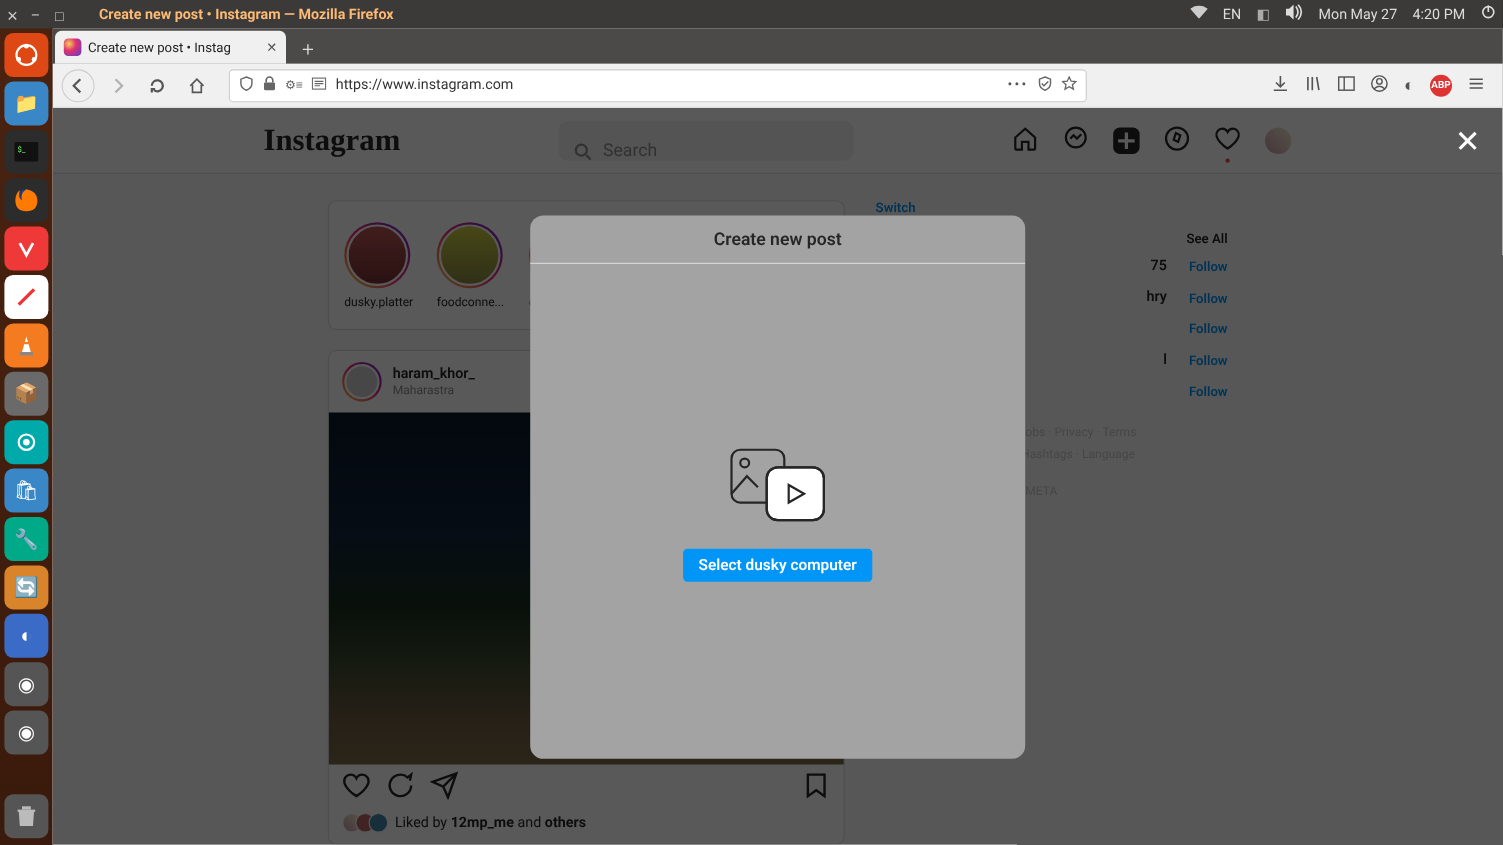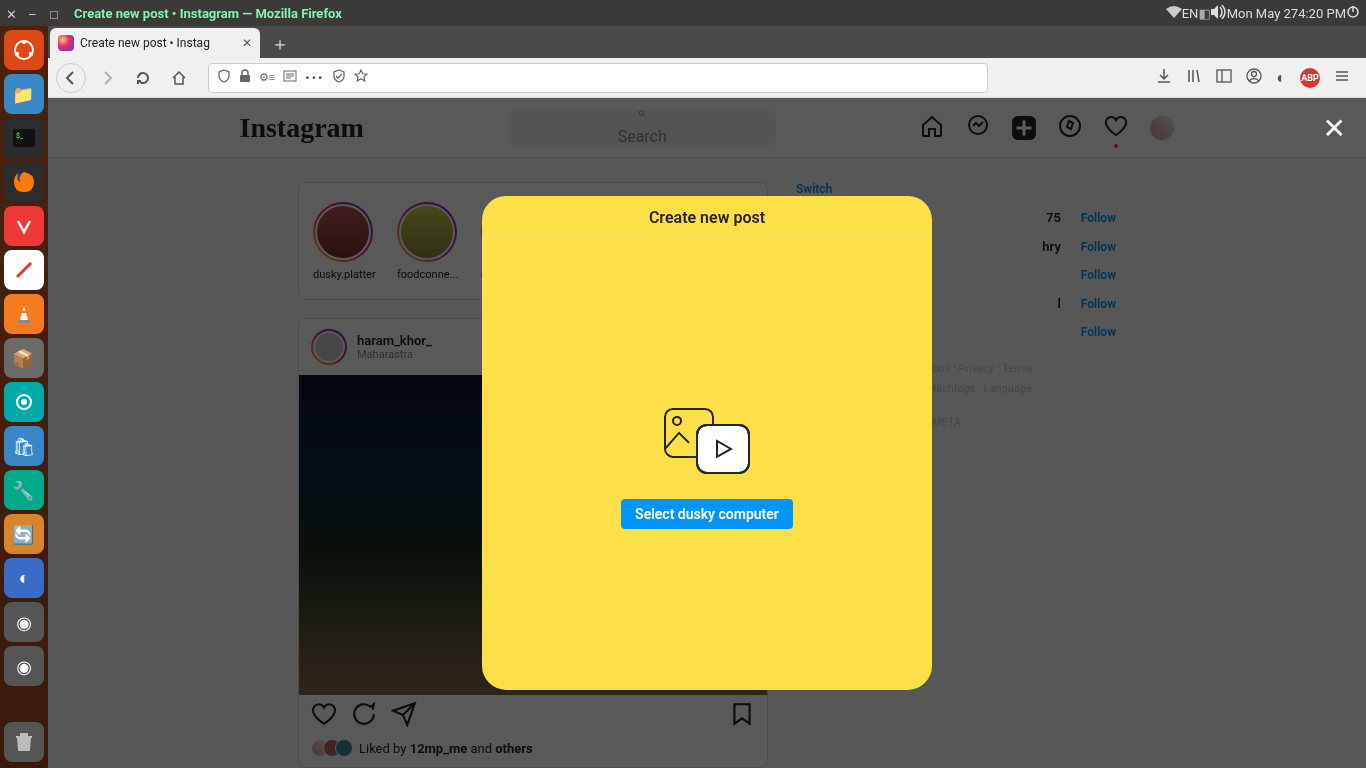--- a/index.html
+++ b/index.html
@@ -1,22 +1,22 @@
 <!DOCTYPE html>
 <html><head>
 <meta charset="utf-8">
 <style>
 * { margin: 0; padding: 0; box-sizing: border-box; font-family: -apple-system, BlinkMacSystemFont, "Segoe UI", Roboto, Helvetica, Arial, sans-serif; }
 html, body { width: 1366px; height: 768px; overflow: hidden; background: #2b2b2b; }
 
 
 .sysbar { height: 26px; background: #3b3a39; color: #ddd; display: flex; align-items: center; font-size: 13px; padding: 0 6px; }
 .sysbar-left { display: flex; align-items: center; gap: 10px; }
-.sysbar-title { margin-left: 2px; font-weight: bold; color: #86efac; }
-.sysbar-right { margin-left: auto; display: flex; align-items: center; }
+.sysbar-title { margin-left: 18px; font-weight: bold; color: #fdba74; }
+.sysbar-right { margin-left: auto; display: flex; align-items: center; gap: 14px; }
 .win-btn { width: 12px; height: 12px; display:inline-block; color:#ccc; }
 
 
 .launcher { position: absolute; left: 0; top: 26px; width: 48px; height: 742px; background: #4a1f12; background: linear-gradient(#3a1a0f,#3a1a0f); background:#43210f; background:#5e2c12; background:#401c0c; background:#3f1d0d; }
 .launcher { background:#401c0c; background:#43210f; background:#3f1d0c; }
 .launcher { background:#401c0c; background:#3f1d0c; background:#3a1a0c; background:#3c1b0c; background:#3e1c0c; background:#3f1d0d; }
 .launcher { background:#3f1d0d; background:#43210f; background:#3c1b0c; background-color:#3c1b0c; }
 .launcher { background:#3c1b0c; background:#3f1d0d; background:#401d0d; background:#421f0e; background:#3f1d0d; }
 .launcher { background:#3f1d0d; background:#3a1a0c; background:#3b1b0c; background:#3e1c0d; background:#3d1c0d; }
 .launcher { background:#3d1c0d; background:#3f1d0d; background:#3b1b0c; background:#3c1b0c; }
@@ -43,21 +43,21 @@
 
 
 .viewport { position:absolute; left:0; top:72px; right:0; bottom:0; background:#fafafa; overflow:hidden;}
 .dim { position:absolute; inset:0; background:rgba(0,0,0,0.65); z-index:5;}
 .close-x { position:absolute; top:14px; right:20px; color:#fff; font-size:28px; z-index:7; cursor:pointer;}
 
 
 .ig-nav { height:60px; border-bottom:1px solid #dbdbdb; background:#fff; display:flex; align-items:center; justify-content:center; }
 .ig-nav-inner { width:935px; display:flex; align-items:center; }
 .ig-logo { font-family: 'Brush Script MT', cursive; font-size:28px; font-weight:bold; color:#262626;}
-.ig-search { margin-left:auto; margin-right:auto; width:268px; height:36px; background:#efefef; border-radius:8px; display:flex; align-items:center; padding:0 14px; color:#8e8e8e; gap:10px;flex-direction:column;}
+.ig-search { margin-left:auto; margin-right:auto; width:268px; height:36px; background:#efefef; border-radius:8px; display:flex; align-items:flex-end; padding:0 14px; color:#8e8e8e; gap:10px;}
 .ig-icons { display:flex; align-items:center; gap:22px; color:#262626; position:relative;}
 .ig-icons svg { width:24px; height:24px; }
 .ig-icons .plusbox { background:#262626; color:#fff; border-radius:6px; width:24px; height:24px; display:flex; align-items:center; justify-content:center;}
 .avatar { width:24px; height:24px; border-radius:50%; background:linear-gradient(45deg,#c9a,#eec);}
 .reddot { position:absolute; bottom:-6px; width:4px; height:4px; background:#ed4956; border-radius:50%;}
 
 
 .feed { display:flex; justify-content:center; padding-top:24px; gap:28px;}
 .col-main { width:470px; }
 .col-side { width:320px; font-size:13px; color:#8e8e8e;}
@@ -80,21 +80,21 @@
 .likedby { padding:0 12px 10px; font-size:13px; color:#262626; display:flex; align-items:center; gap:6px;}
 .dots { text-align:center; height:16px; color:#a8a8a8; font-size:7px; letter-spacing:4px; margin-top:-18px; position:relative;}
 .dots .active{color:#0095f6;}
 
 .side-row { display:flex; align-items:center; justify-content:space-between; margin-bottom:14px;}
 .side-link { color:#0095f6; font-size:12px; font-weight:600;}
 .side-head { display:flex; justify-content:space-between; margin-bottom:10px;}
 .footer { color:#c7c7c7; font-size:11px; line-height:1.8; margin-top:20px;}
 
 
-.modal { position:absolute; z-index:6; width:450px; height:494px; background:#fde047; border-radius:24px; left:50%; top:50%; transform:translate(-50%, -48%); display:flex; flex-direction:column; overflow:hidden;}
+.modal { position:absolute; z-index:6; width:450px; height:494px; background:#a3a3a3; border-radius:12px; left:50%; top:50%; transform:translate(-50%, -48%); display:flex; flex-direction:column; overflow:hidden;}
 .modal-head { height:44px; border-bottom:1px solid #dbdbdb; display:flex; align-items:center; justify-content:center; font-weight:600; color:#262626;}
 .modal-body { flex:1; display:flex; flex-direction:column; align-items:center; justify-content:center; gap:18px;}
 .drop-text { font-size:21px; color:#262626; font-weight:300;}
 .select-btn { background:#0095f6; color:#fff; border:none; border-radius:4px; padding:7px 14px; font-size:14px; font-weight:600; cursor:pointer;}
 </style>
 </head>
 <body>
 
 <div class="sysbar">
   <div class="sysbar-left">
@@ -232,20 +232,21 @@
             <rect x="1" y="6" width="10" height="7" rx="1"></rect>
             <path d="M3 6V4a3 3 0 016 0v2" fill="none" stroke="#666" stroke-width="1.5"></path>
           </svg></span>
       <span style="font-size:11px;color:#666">⚙≡</span>
       <span><svg width="14" height="14" viewBox="0 0 14 14" fill="none" stroke="#666">
             <rect x="1" y="2" width="12" height="10"></rect>
             <line x1="3" y1="5" x2="11" y2="5"></line>
             <line x1="3" y1="7" x2="11" y2="7"></line>
             <line x1="3" y1="9" x2="8" y2="9"></line>
           </svg></span>
+      <span class="grow">https://www.instagram.com</span>
       <span style="letter-spacing:2px">•••</span>
       <span><svg width="14" height="14" viewBox="0 0 14 14" fill="none" stroke="#666" stroke-width="1.3">
             <path d="M7 1l5 2v4c0 3-2 5-5 6-3-1-5-3-5-6V3z"></path>
             <path d="M4 7l2 2 4-4"></path>
           </svg></span>
       <span><svg width="14" height="14" viewBox="0 0 14 14" fill="none" stroke="#666" stroke-width="1.2">
             <path d="M7 1l1.8 3.8 4.2.4-3.1 2.8.9 4-3.8-2.2L3.2 12l.9-4L1 5.2l4.2-.4z"></path>
           </svg></span>
     </div>
     <div class="tb-icons">
@@ -373,20 +374,24 @@
               <span>Liked by </span><b>12mp_me</b><span> and </span><b>others</b>
             </span>
           </div>
         </div>
       </div>
 
       <div class="col-side">
         <div class="side-row">
           <span class="side-link">Switch</span>
         </div>
+        <div class="side-head">
+          <span></span>
+          <span style="color:#262626;font-size:12px;font-weight:600">See All</span>
+        </div>
         <div class="side-row">
             <span style="color:#262626;margin-left:auto;margin-right:20px;font-weight:600">75</span>
             <span class="side-link">Follow</span>
           </div>
         <div class="side-row">
             <span style="color:#262626;margin-left:auto;margin-right:20px;font-weight:600">hry</span>
             <span class="side-link">Follow</span>
           </div>
         <div class="side-row">
             <span style="color:#262626;margin-left:auto;margin-right:20px;font-weight:600"></span>

